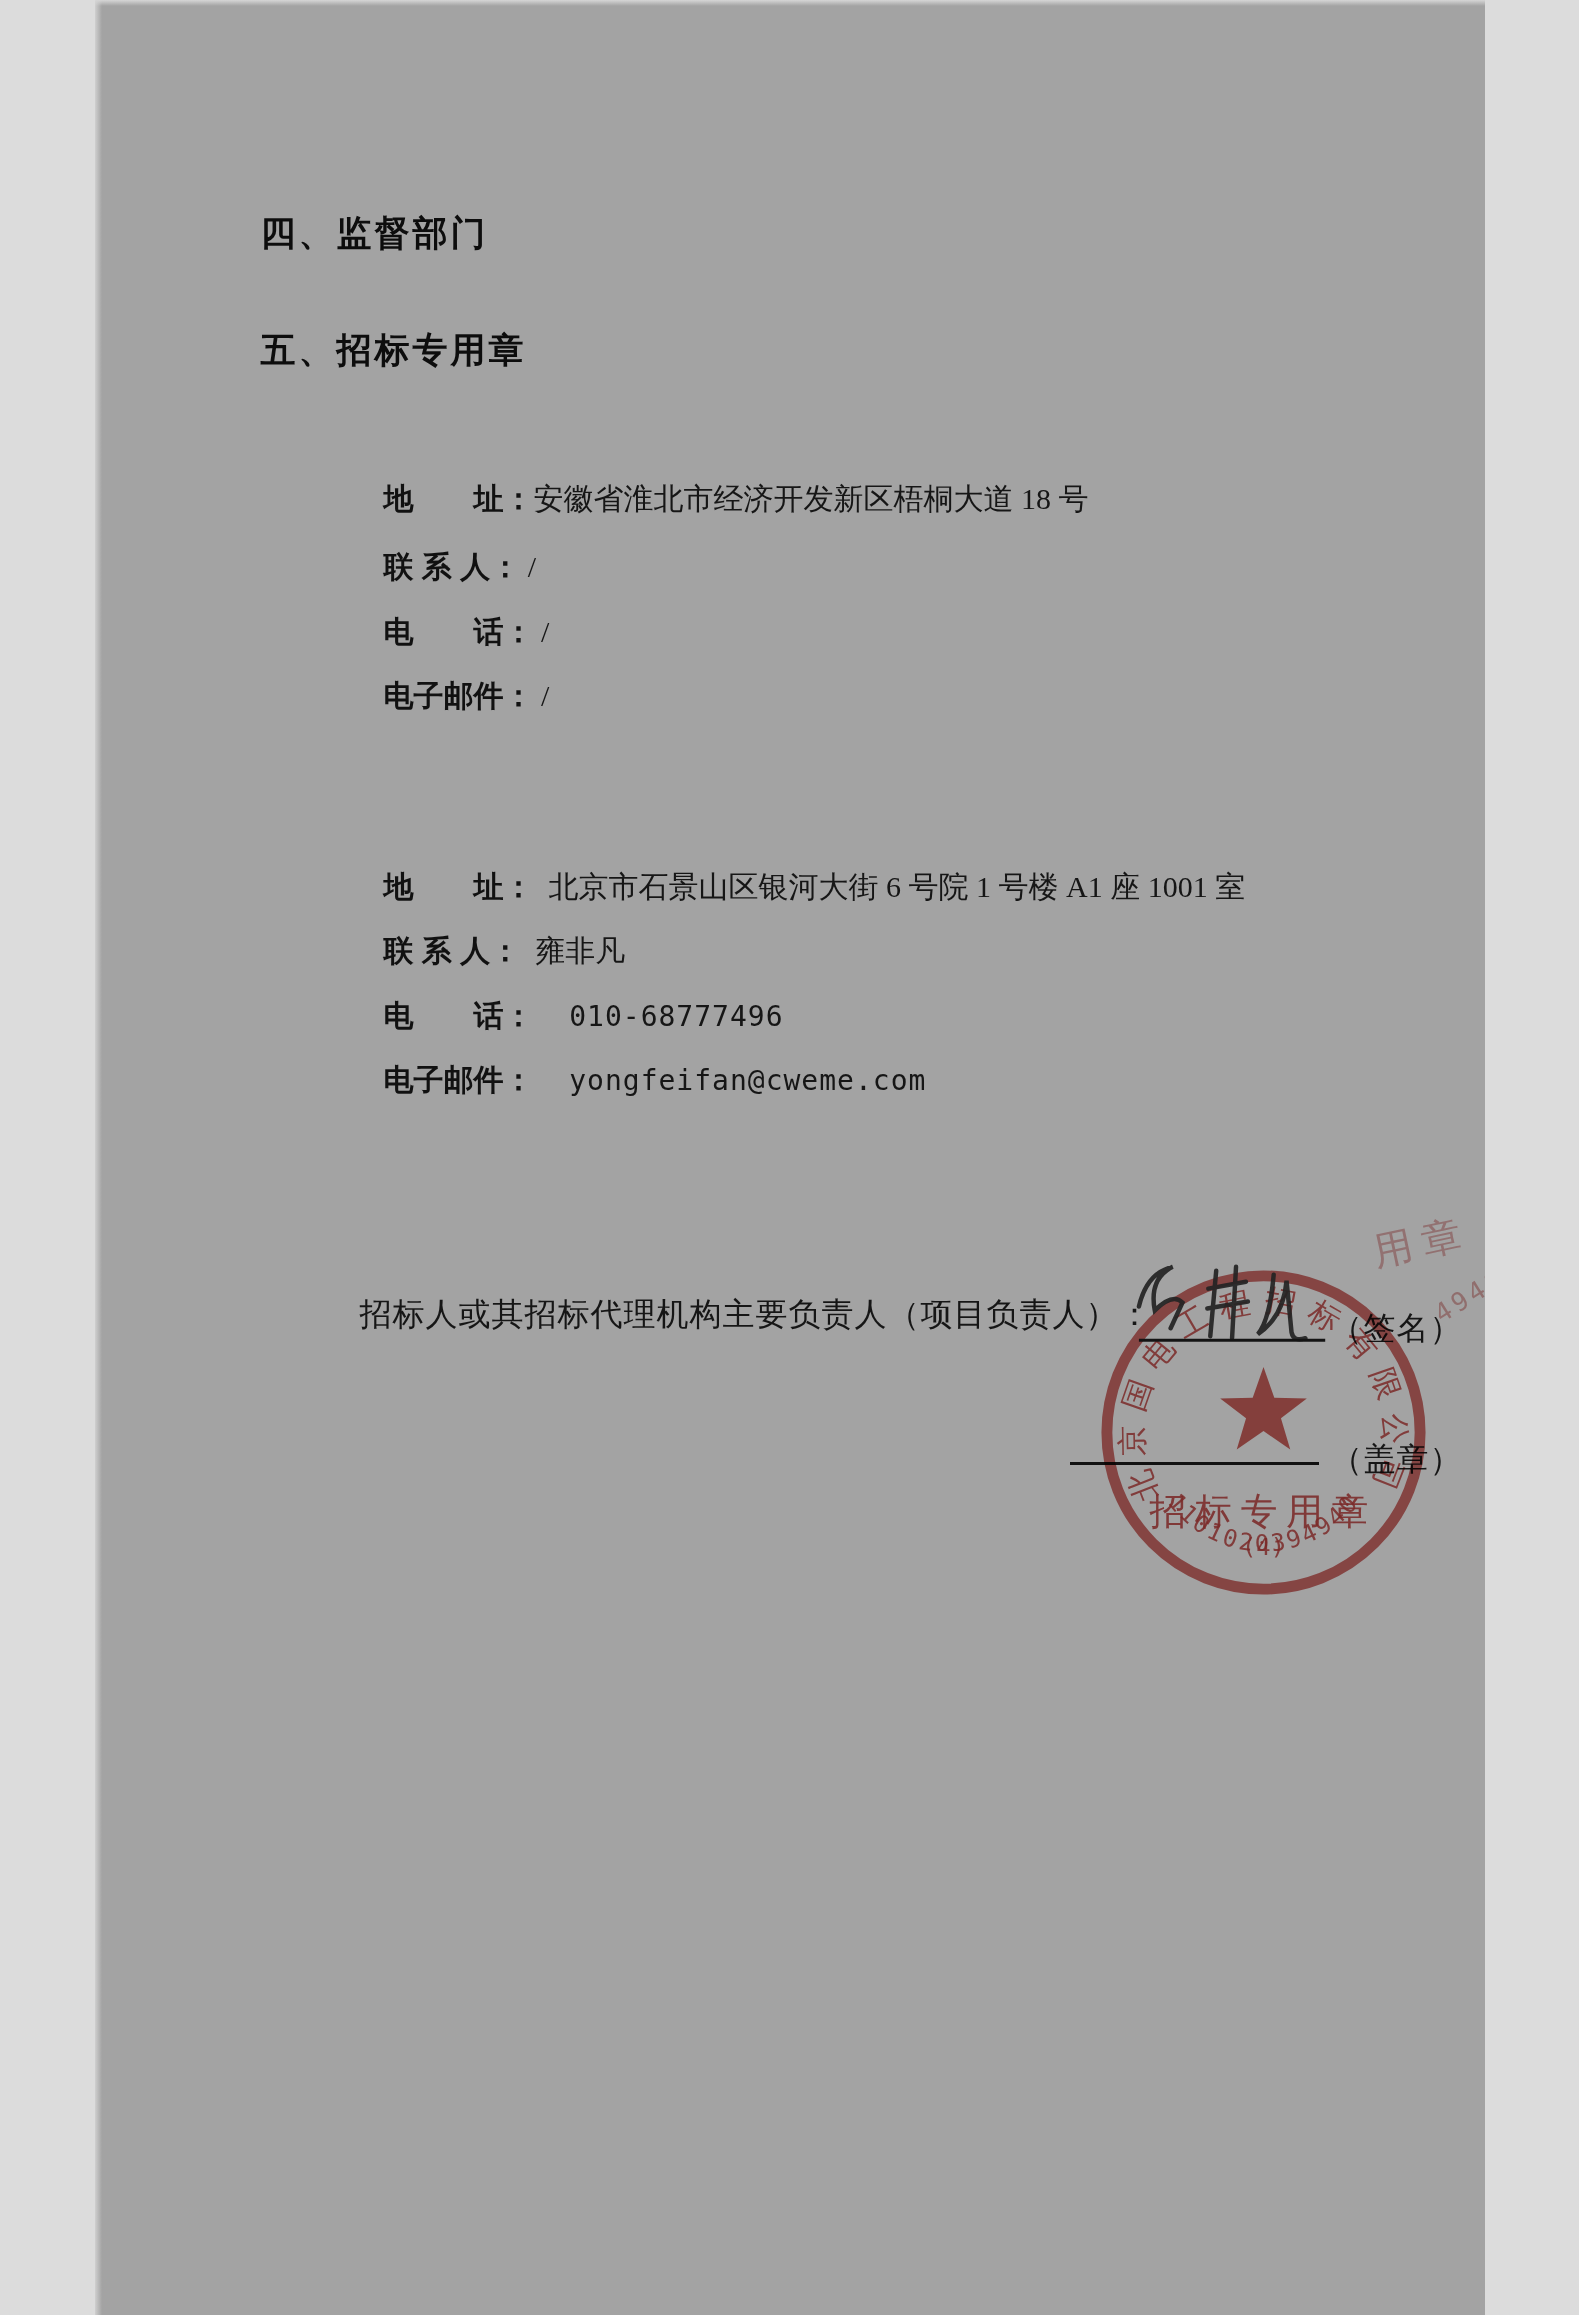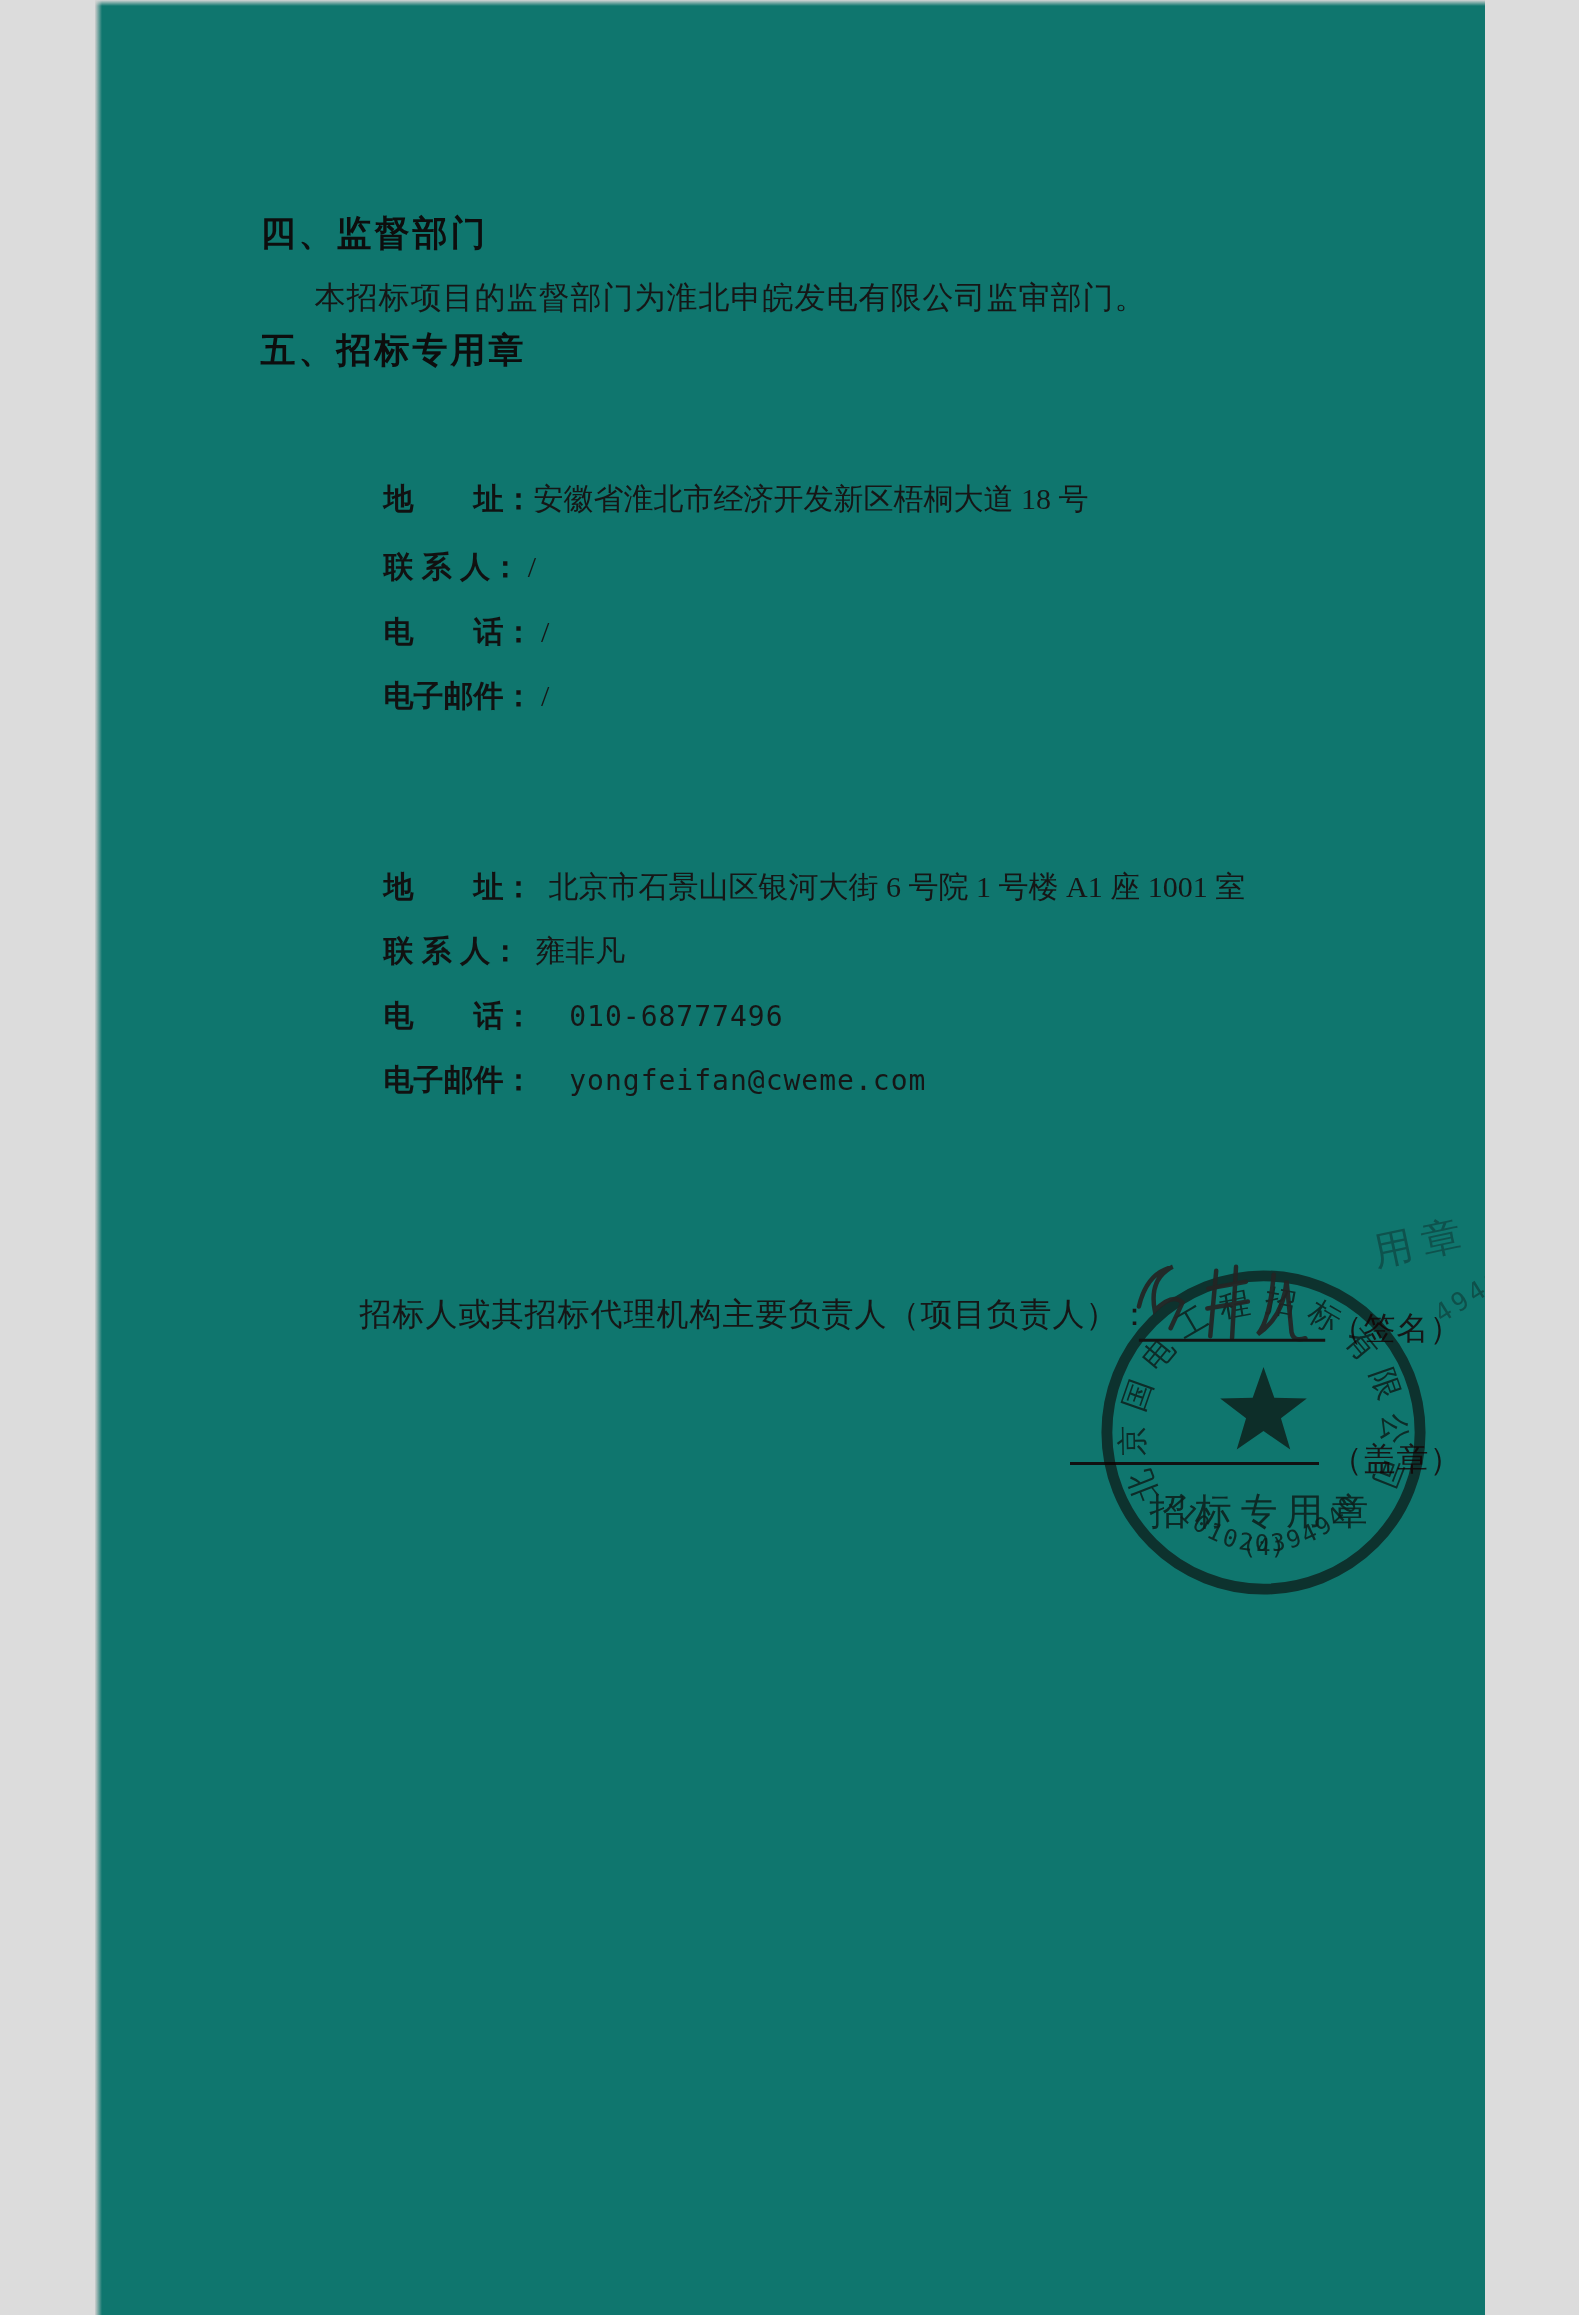--- a/index.html
+++ b/index.html
@@ -1,18 +1,18 @@
 <!DOCTYPE html>
 <html><head>
 <meta charset="utf-8">
 <style>
   html,body{margin:0;padding:0;background:#dcdcdc;}
   .page{
     position:relative;width:1390px;height:2316px;margin:0 auto;
-    background:#0f766e;overflow:hidden;
+    background:#a3a3a3;overflow:hidden;
     font-family:"Liberation Serif",serif;color:#161616;
   }
   .page::before{ 
     content:"";position:absolute;left:0;top:0;width:7px;height:100%;
     background:linear-gradient(to right,#cfcfcf,rgba(255,255,255,0));
   }
   .page::after{ 
     content:"";position:absolute;left:0;top:0;width:100%;height:6px;
     background:linear-gradient(to bottom,#d6d6d6,rgba(255,255,255,0));
   }
@@ -32,21 +32,20 @@
   .rule{position:absolute;background:#111;}
   .stamp-svg{position:absolute;mix-blend-mode:multiply;}
   .sig-svg{position:absolute;}
 </style>
 </head>
 <body>
 
 <div class="page">
 
   <div class="abs heading" style="left:166px;top:210px;">四、监督部门</div>
-  <div class="abs bodytext" style="left:220px;top:277px;">本招标项目的监督部门为淮北申皖发电有限公司监审部门。</div>
 
   <div class="abs heading" style="left:166px;top:327px;">五、招标专用章</div>
 
   <div class="abs" style="left:273px;top:461px;">
     <span class="lbl">地　　址：</span><span class="val">安徽省淮北市经济开发新区梧桐大道 18 号</span>
   </div>
   <div class="abs" style="left:273px;top:529px;">
     <span class="lbl">联 系 人：</span><span class="val"> /</span>
   </div>
   <div class="abs" style="left:273px;top:594px;">

